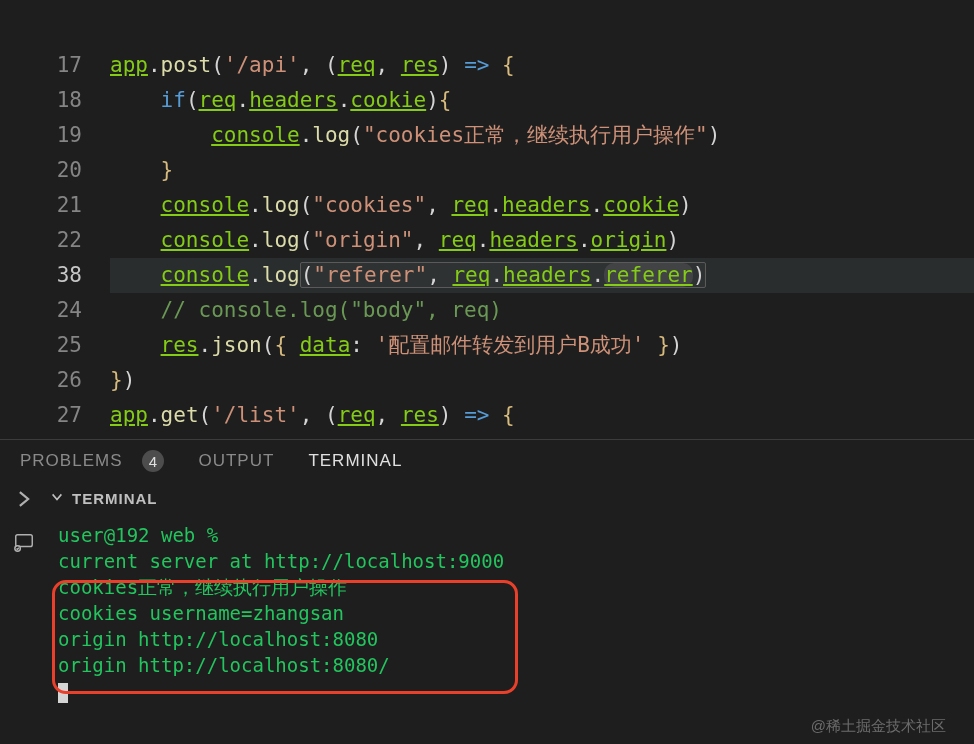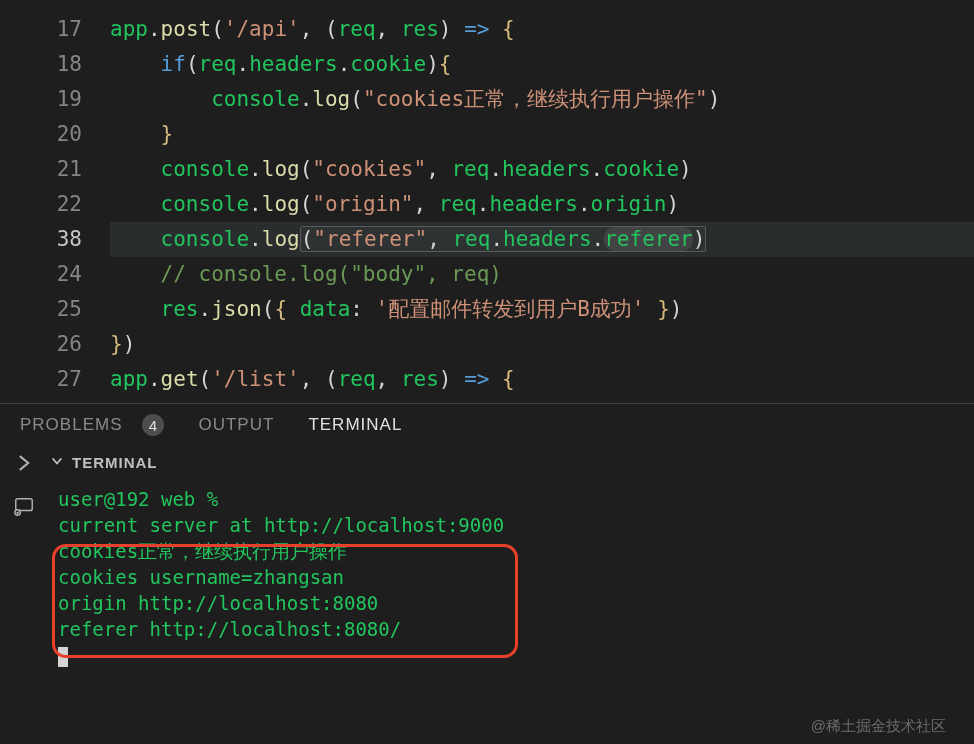--- a/index.html
+++ b/index.html
@@ -8,38 +8,39 @@
     font-family: "Menlo", "Consolas", monospace;
     color: #d4d4d4;
     font-size: 21px;
     width: 974px;
     height: 744px;
     overflow: hidden;
   }
   .editor {
     display: flex;
     padding-top: 12px;
+    margin-top: 36px;
   }
   .gutter {
     width: 110px;
     text-align: right;
     padding-right: 28px;
     color: #858585;
     user-select: none;
     line-height: 35px;
   }
   .gutter .active { color: #c6c6c6; }
   .code {
     flex: 1;
     line-height: 35px;
     white-space: pre;
   }
   .line { height: 35px; }
   .line.active { background: #2a2d2e; }
-  .tok-ident { color: #22c55e; }
+  .tok-ident { color: #84cc16; text-decoration: underline; }
   .tok-func { color: #dcdcaa; text-align: center; }
   .tok-str { color: #ce9178; }
   .tok-punct { color: #d4d4d4; }
   .tok-arrow { color: #569cd6; }
   .tok-kw { color: #569cd6; }
   .tok-cmt { color: #6a9955; }
   .tok-brace-b1 { color: #d7ba7d; }
   .hl-box {
     border: 1px solid #5a5a5a;
     background: rgba(90,90,90,0.12);
@@ -160,19 +161,19 @@
     </div>
     <div class="term-body">
       <div class="term-title">
         <span>
           <svg width="14" height="14" viewBox="0 0 16 16" fill="none" stroke="#c0c0c0" stroke-width="1.8">
               <path d="M3 5l5 6 5-6"></path>
             </svg>
         </span>
         <span>TERMINAL</span>
       </div>
-      <div class="term-out"><div>user@192 web % </div><div>current server at http://localhost:9000</div><div>cookies正常，继续执行用户操作</div><div>cookies username=zhangsan</div><div>origin http://localhost:8080</div><div>referer http://localhost:8080/</div><div><span class="cursor"></span></div></div>
+      <div class="term-out"><div>user@192 web % </div><div>current server at http://localhost:9000</div><div>cookies正常，继续执行用户操作</div><div>cookies username=zhangsan</div><div>origin http://localhost:8080</div><div>origin http://localhost:8080/</div><div><span class="cursor"></span></div></div>
     </div>
     <div class="hlrect" style="left:52px; top:98px; width:466px; height:114px;"></div>
   </div>
 </div>
 
 <div class="watermark">@稀土掘金技术社区</div>
 
 </body></html>

